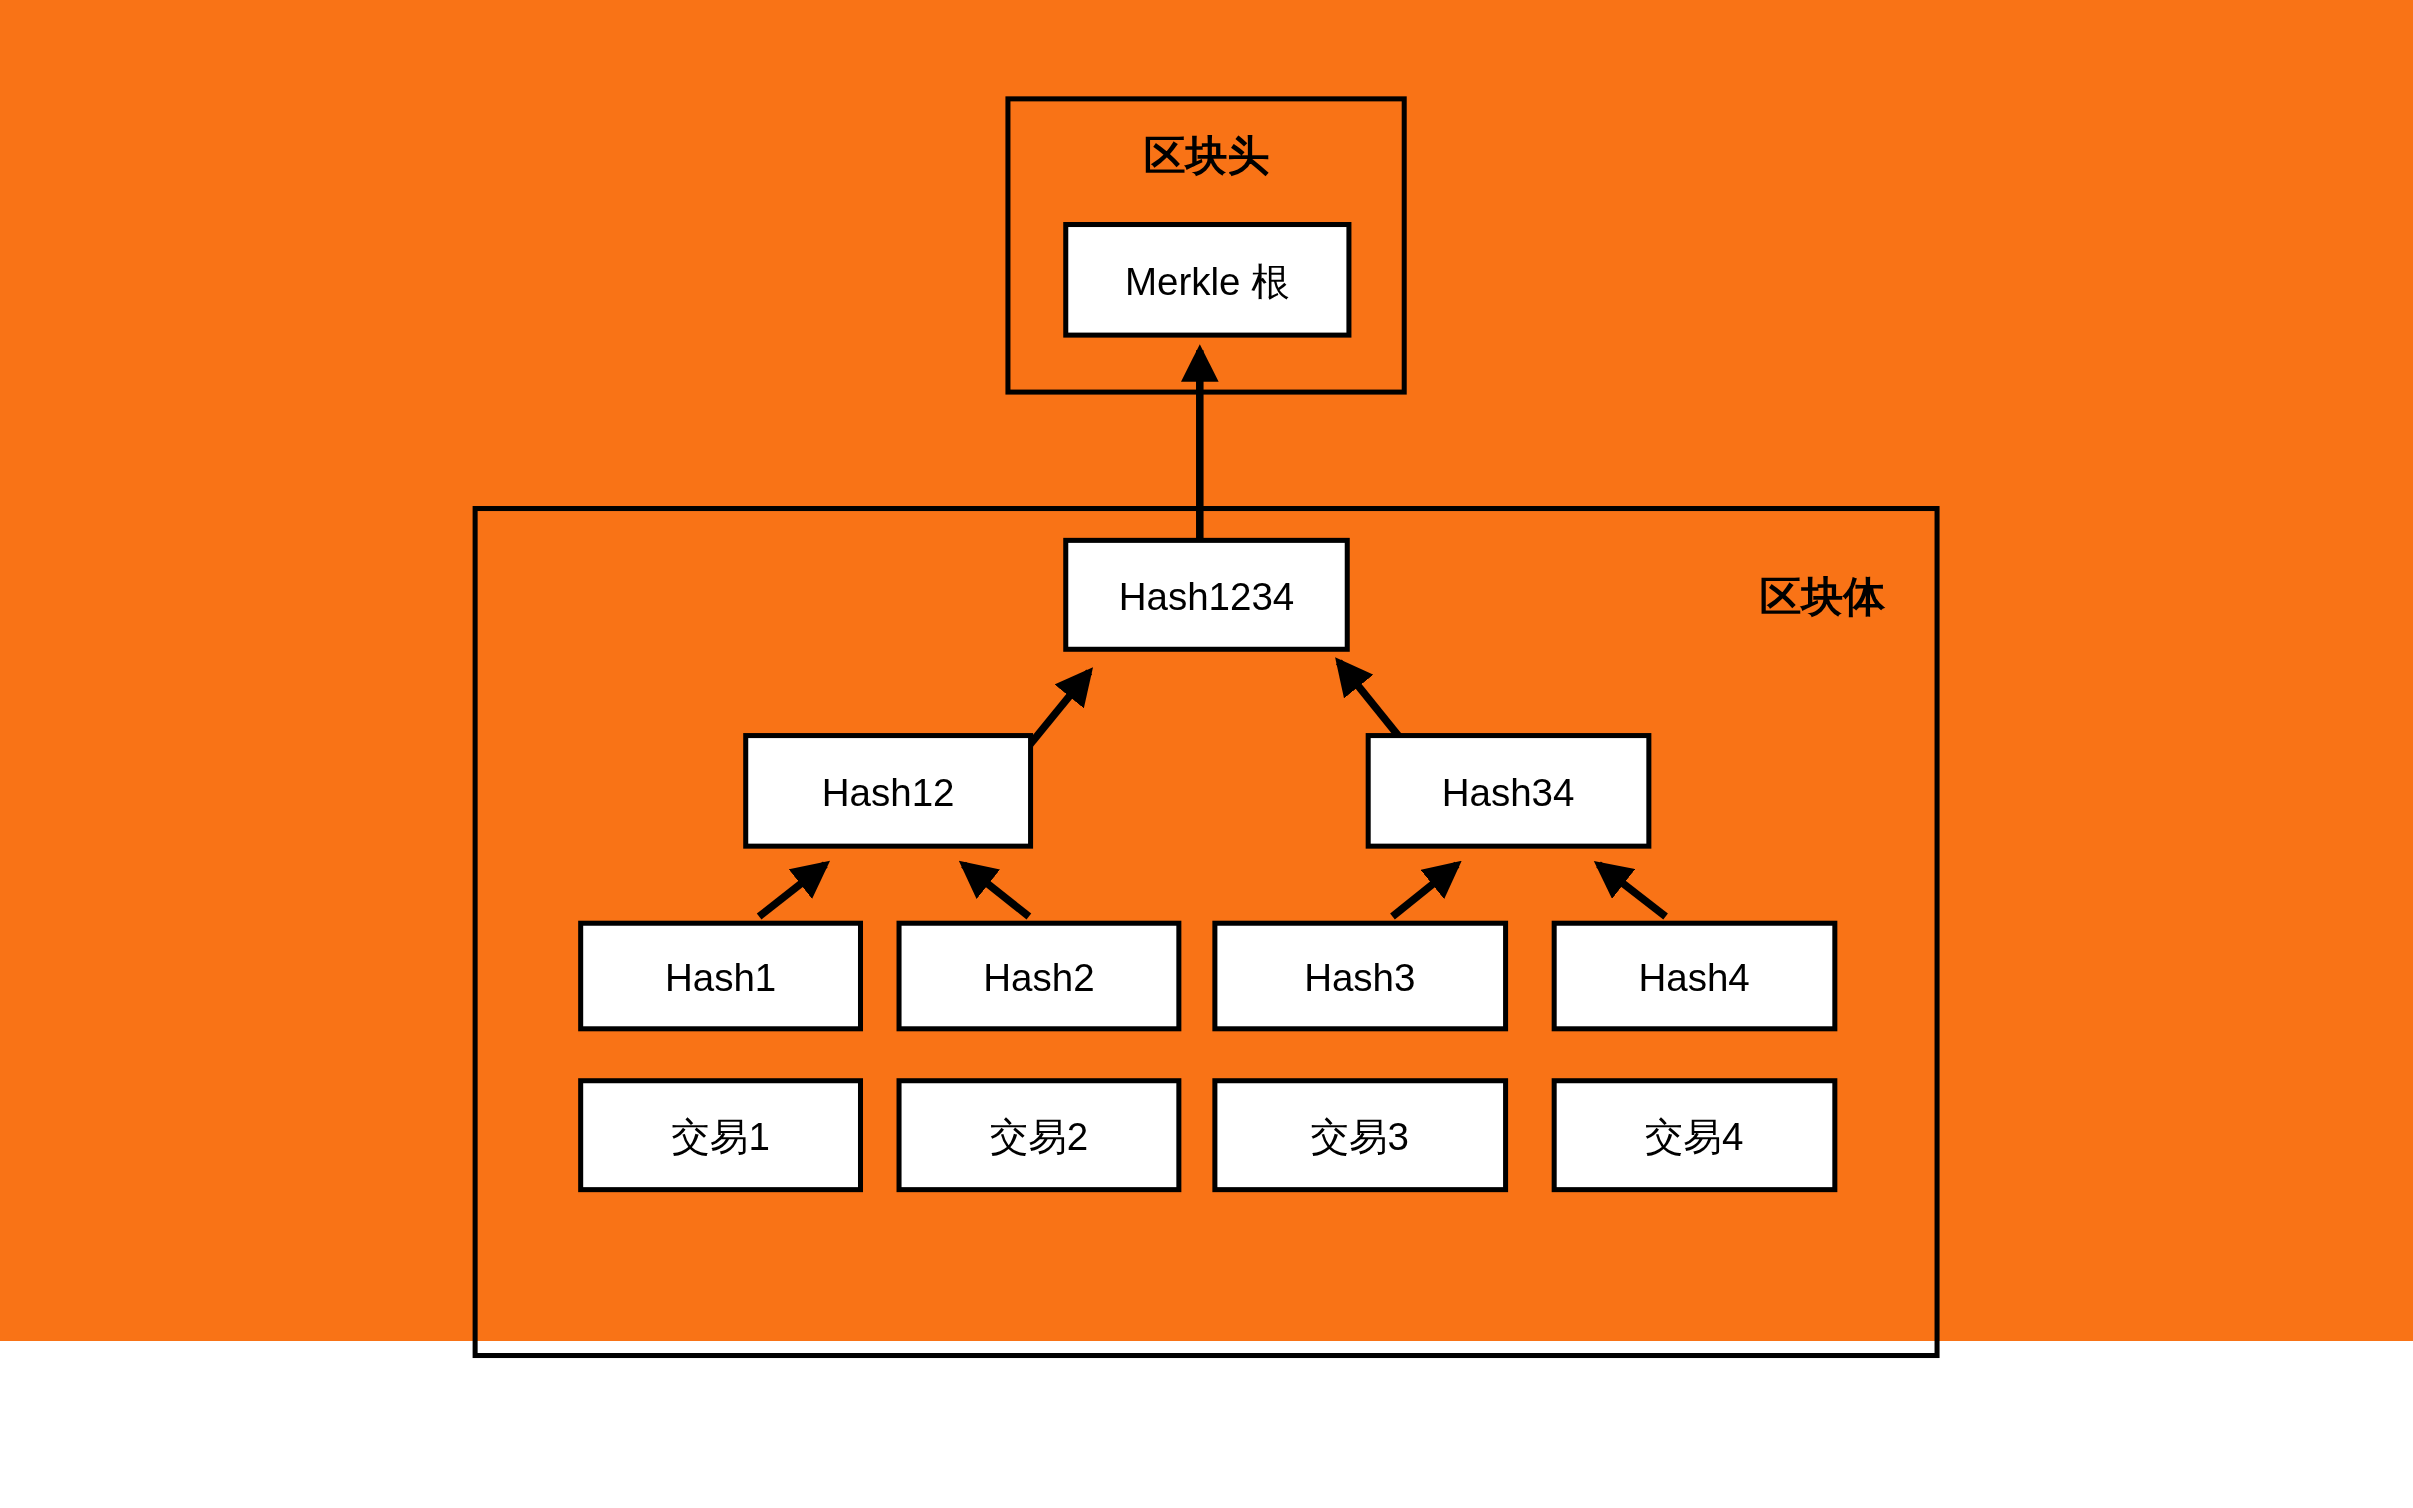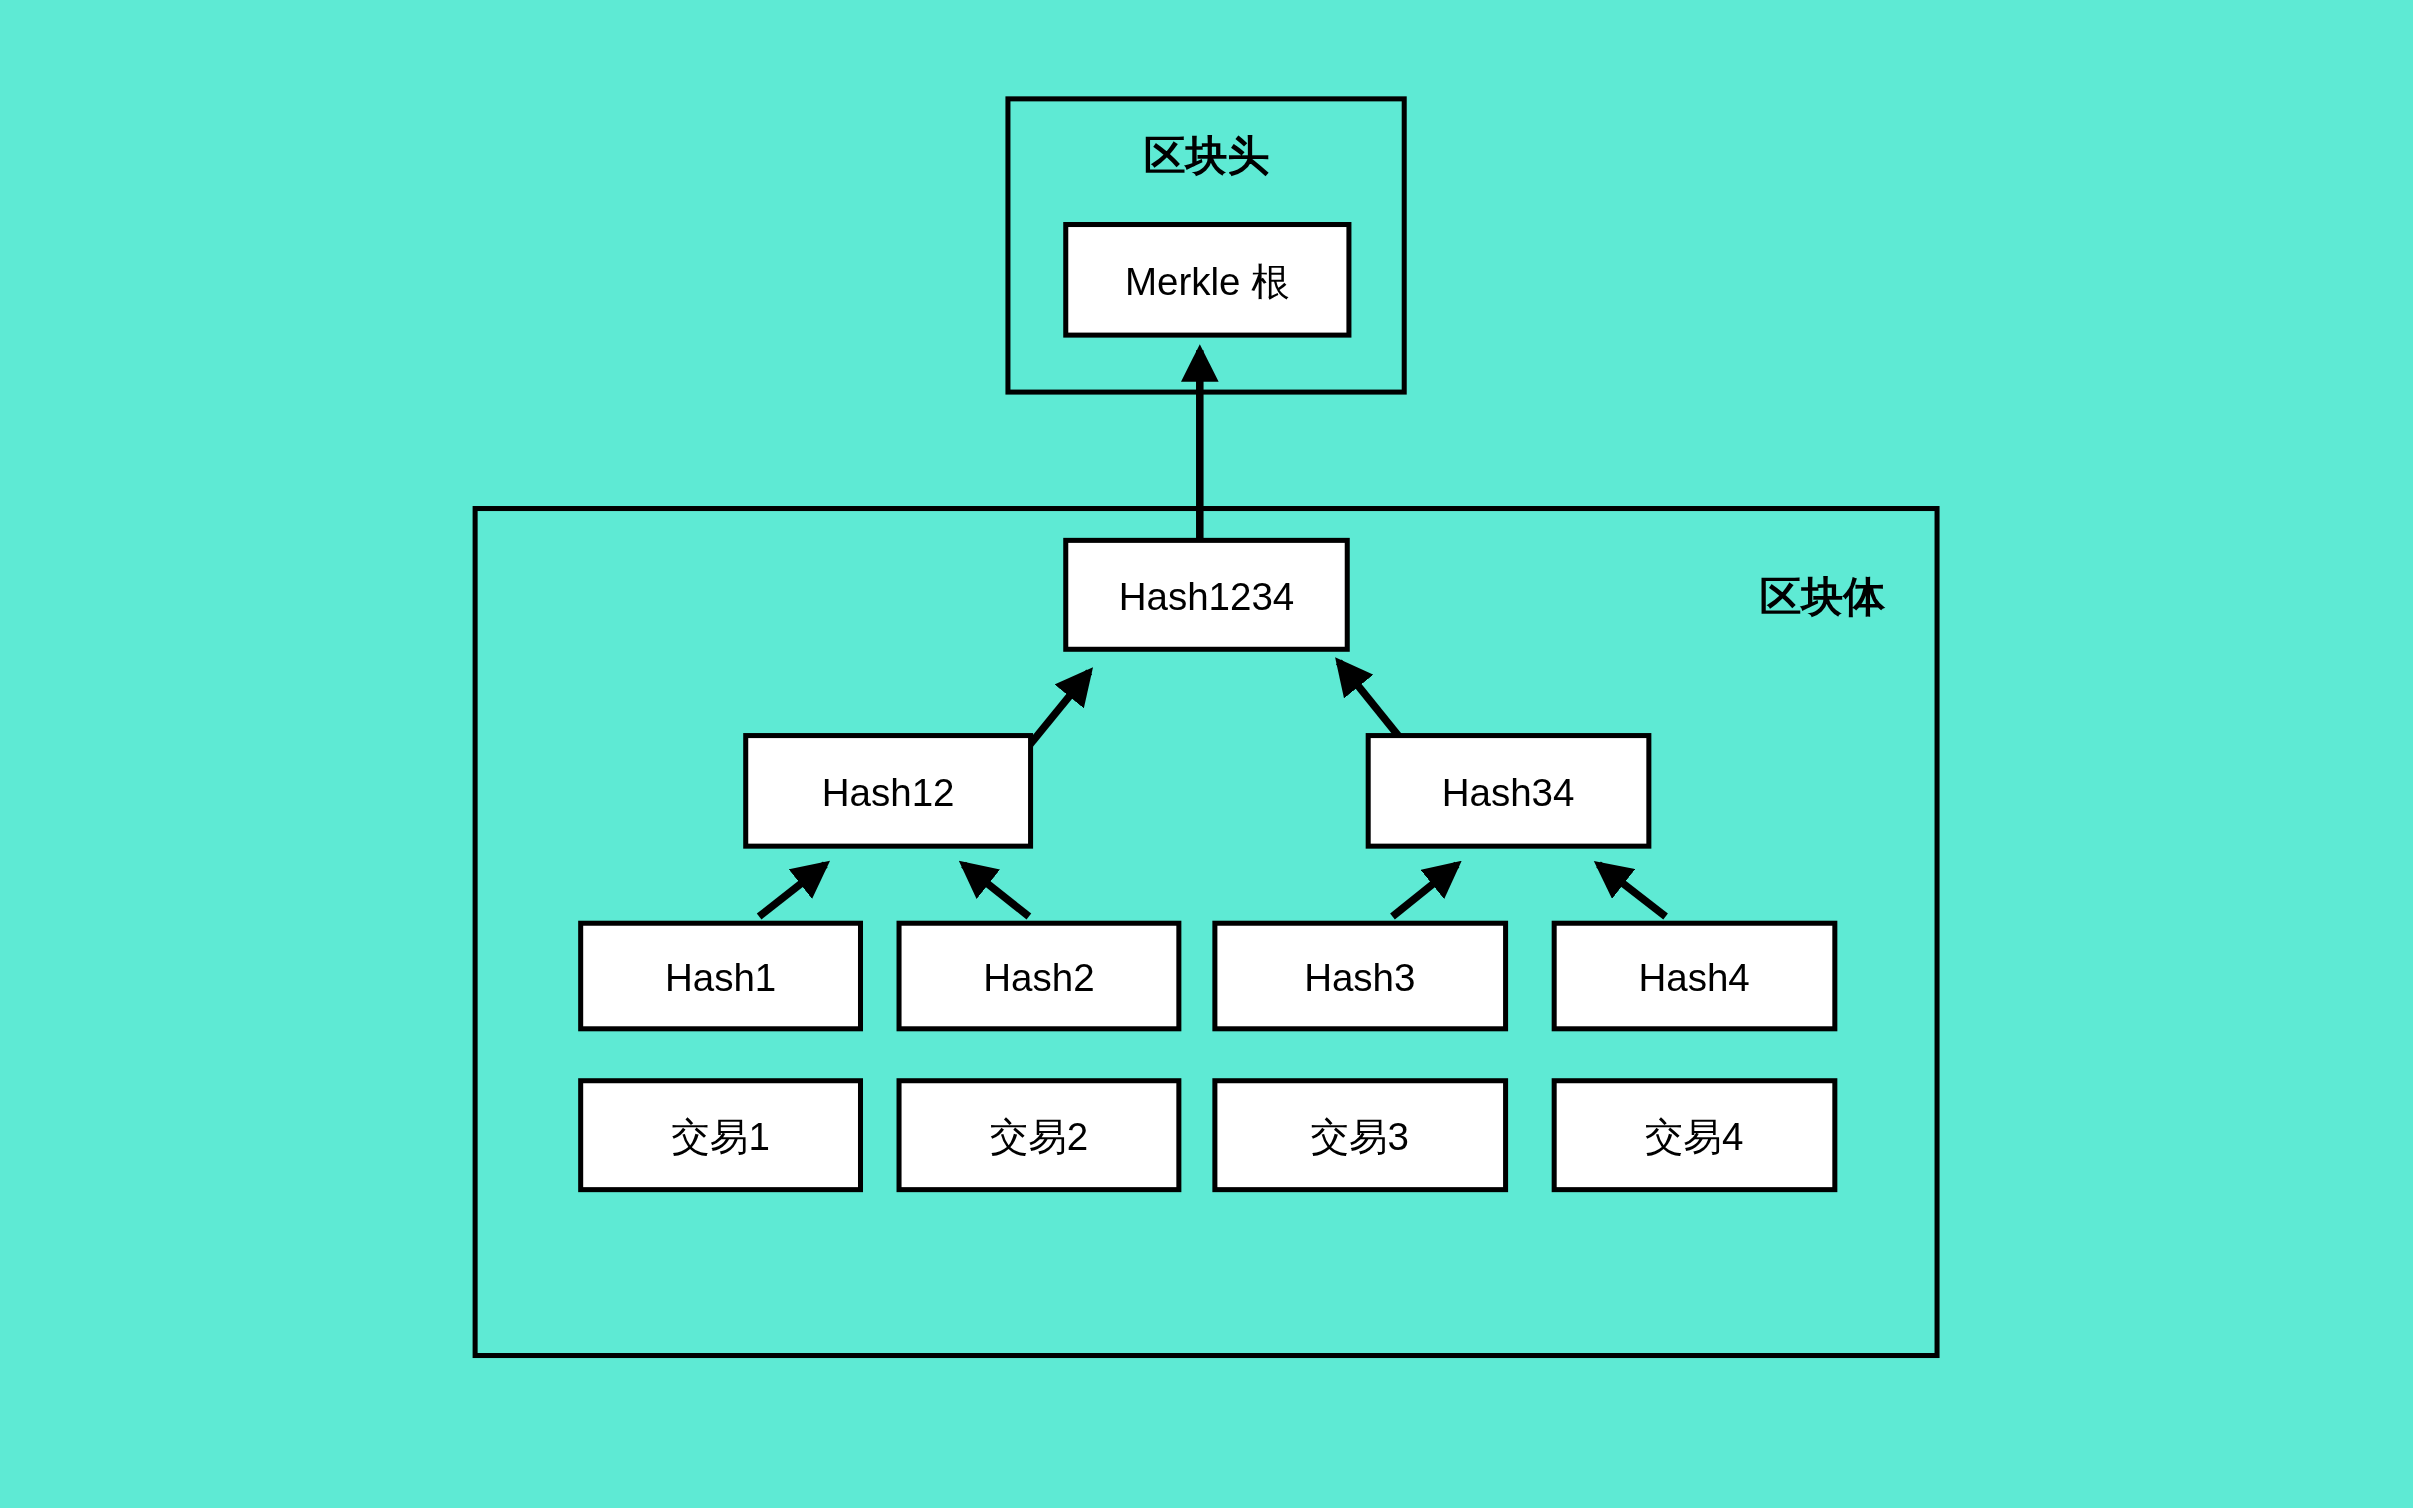--- a/index.html
+++ b/index.html
@@ -9,22 +9,22 @@
   }
   body {
     width: 2413px;
     height: 1508px;
     font-family: "Liberation Sans", "DejaVu Sans", sans-serif;
     overflow: hidden;
   }
   #diagram-root {
     position: relative;
     width: 2413px;
-    height: 1508px;
-    background: #5eead4;
+    height: 1341px;
+    background: #f97316;
   }
   svg.diagram {
     display: block;
     width: 2413px;
     height: 1508px;
   }
   .node-rect {
     fill: #ffffff;
     stroke: #000000;
     stroke-width: 6;

